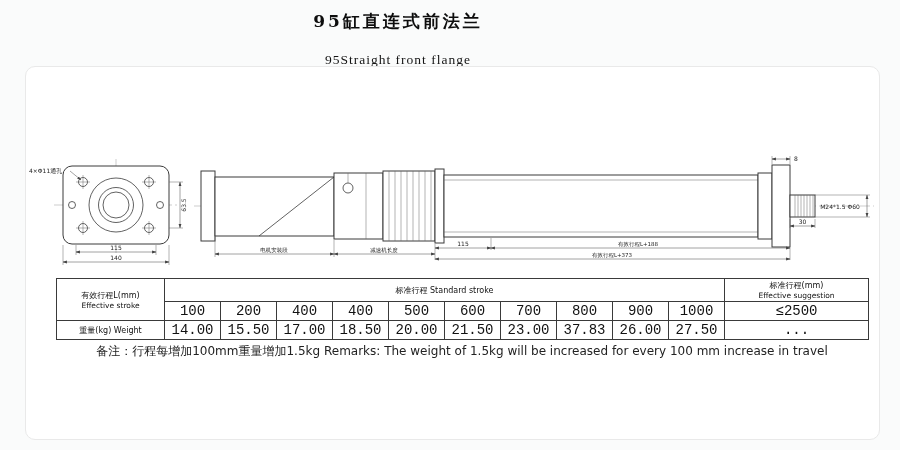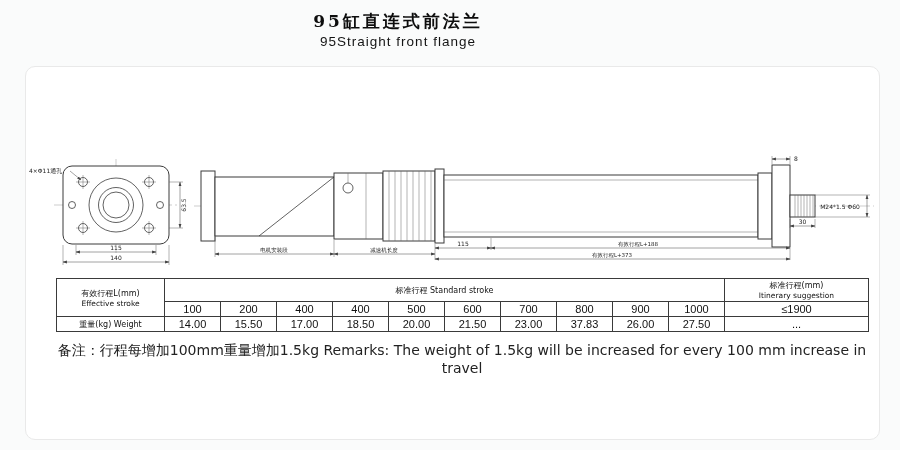--- a/index.html
+++ b/index.html
@@ -10,22 +10,22 @@
     position:relative;
     overflow:hidden;
     color:#111;
   }
   .titles { position:absolute; top:10px; left:0; width:796px; text-align:center; }
   .title-zh {
     font-family:"DejaVu Serif", serif;
     font-size:17px; font-weight:bold; letter-spacing:3px; color:#0d0d0d;
   }
   .title-en {
-    margin-top:1px;
-    font-family:Liberation Sans, sans-serif;
+    margin-top:19px;
+    font-family:Liberation Serif, serif;
     font-size:13.5px; letter-spacing:1px; color:#141414;
   }
   .card {
     position:absolute; left:25px; top:66px; width:855px; height:374px;
     background:#ffffff; border:1px solid #e9e9e9; border-radius:10px;
   }
   svg.drawing { position:absolute; left:0; top:0; }
 
   
   .ol   { fill:#ffffff; stroke:#3a3a3a; stroke-width:1; }
@@ -34,29 +34,29 @@
   .cl   { fill:none; stroke:#999; stroke-width:0.5; stroke-dasharray:10 3 2 3; }
   .dim  { fill:none; stroke:#555; stroke-width:0.55; }
   .dtx  { font-family:"DejaVu Sans", sans-serif; font-size:6px; fill:#222; }
   .dtx-s{ font-family:"DejaVu Sans", sans-serif; font-size:5.5px; fill:#222; }
 
   
   .table-wrap { position:absolute; left:30px; top:211px; width:812px; }
   table.spec { border-collapse:collapse; width:812px; table-layout:fixed; }
   table.spec td {
     border:1px solid #3a3a3a; text-align:center; vertical-align:middle;
-    font-family:Liberation Sans, sans-serif; font-size:11px; color:#111;
+    font-family:Liberation Mono, monospace; font-size:14px; color:#111;
     padding:1px 0; height:14px; overflow:hidden; white-space:nowrap;
   }
   table.spec tr.hdr td { height:20px; }
   table.spec td.lbl { font-family:"DejaVu Sans", sans-serif; font-size:8px; }
   table.spec td.lbl .sub { font-size:7.5px; }
   .note {
-    margin-top:10px; width:812px; text-align:center;
-    font-family:"DejaVu Sans", sans-serif; font-size:14px; color:#222;
+    margin-top:3px; width:812px; text-align:center;
+    font-family:"DejaVu Sans", sans-serif; font-size:12px; color:#222;
   }
 </style>
 </head>
 <body>
 
 <div class="titles">
   <div class="title-zh">95缸直连式前法兰</div>
   <div class="title-en">95Straight front flange</div>
 </div>
 
@@ -240,35 +240,35 @@
       </colgroup>
       <tbody>
         <tr class="hdr">
           <td rowspan="2" class="lbl">
             <div>有效行程L(mm)</div>
             <div class="sub">Effective stroke</div>
           </td>
           <td colspan="10" class="lbl">标准行程  Standard stroke</td>
           <td class="lbl">
             <div>标准行程(mm)</div>
-            <div class="sub">Itinerary suggestion</div>
+            <div class="sub">Effective suggestion</div>
           </td>
         </tr>
         <tr>
           <td>100</td>
           <td>200</td>
           <td>400</td>
           <td>400</td>
           <td>500</td>
           <td>600</td>
           <td>700</td>
           <td>800</td>
           <td>900</td>
           <td>1000</td>
-          <td>≤1900</td>
+          <td>≤2500</td>
         </tr>
         <tr>
           <td class="lbl">重量(kg) Weight</td>
           <td>14.00</td>
           <td>15.50</td>
           <td>17.00</td>
           <td>18.50</td>
           <td>20.00</td>
           <td>21.50</td>
           <td>23.00</td>

